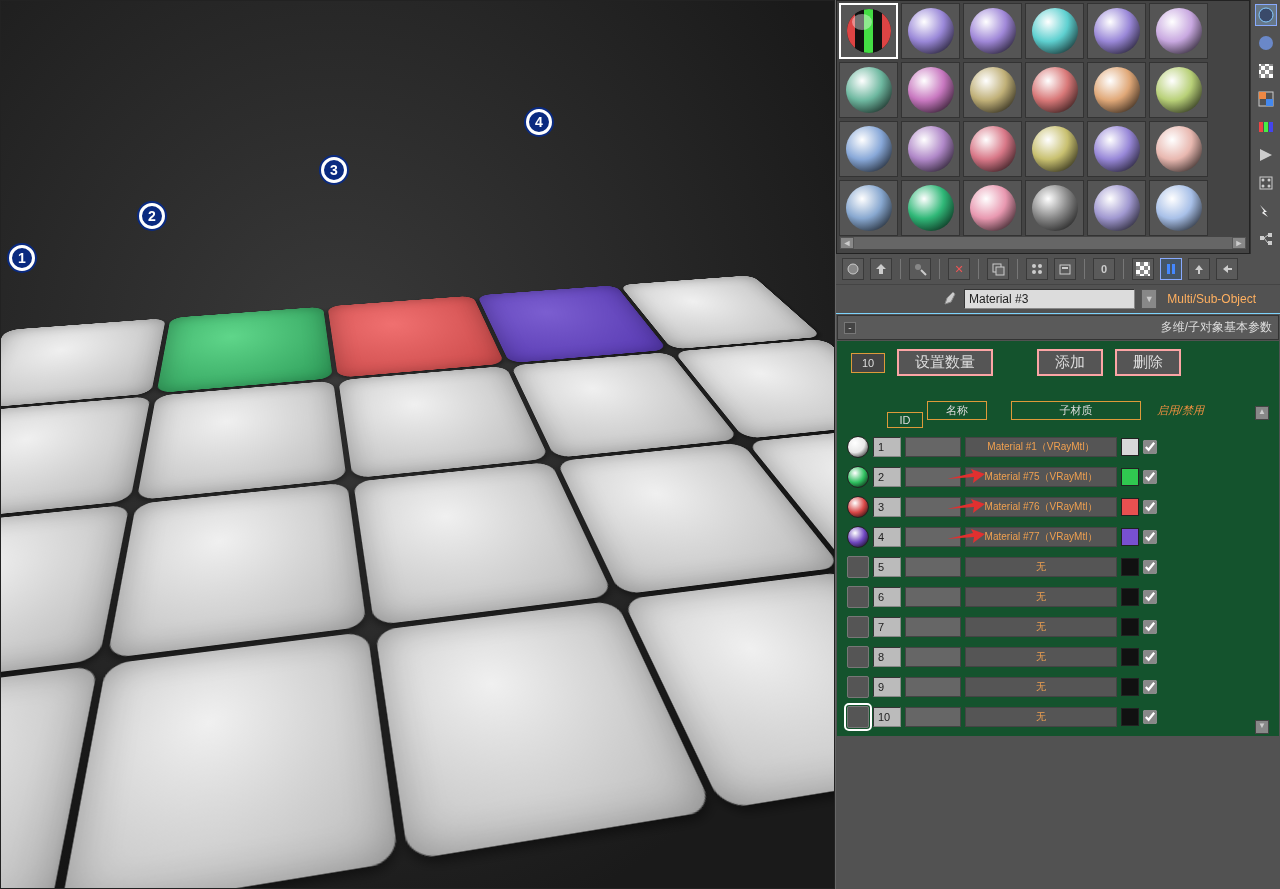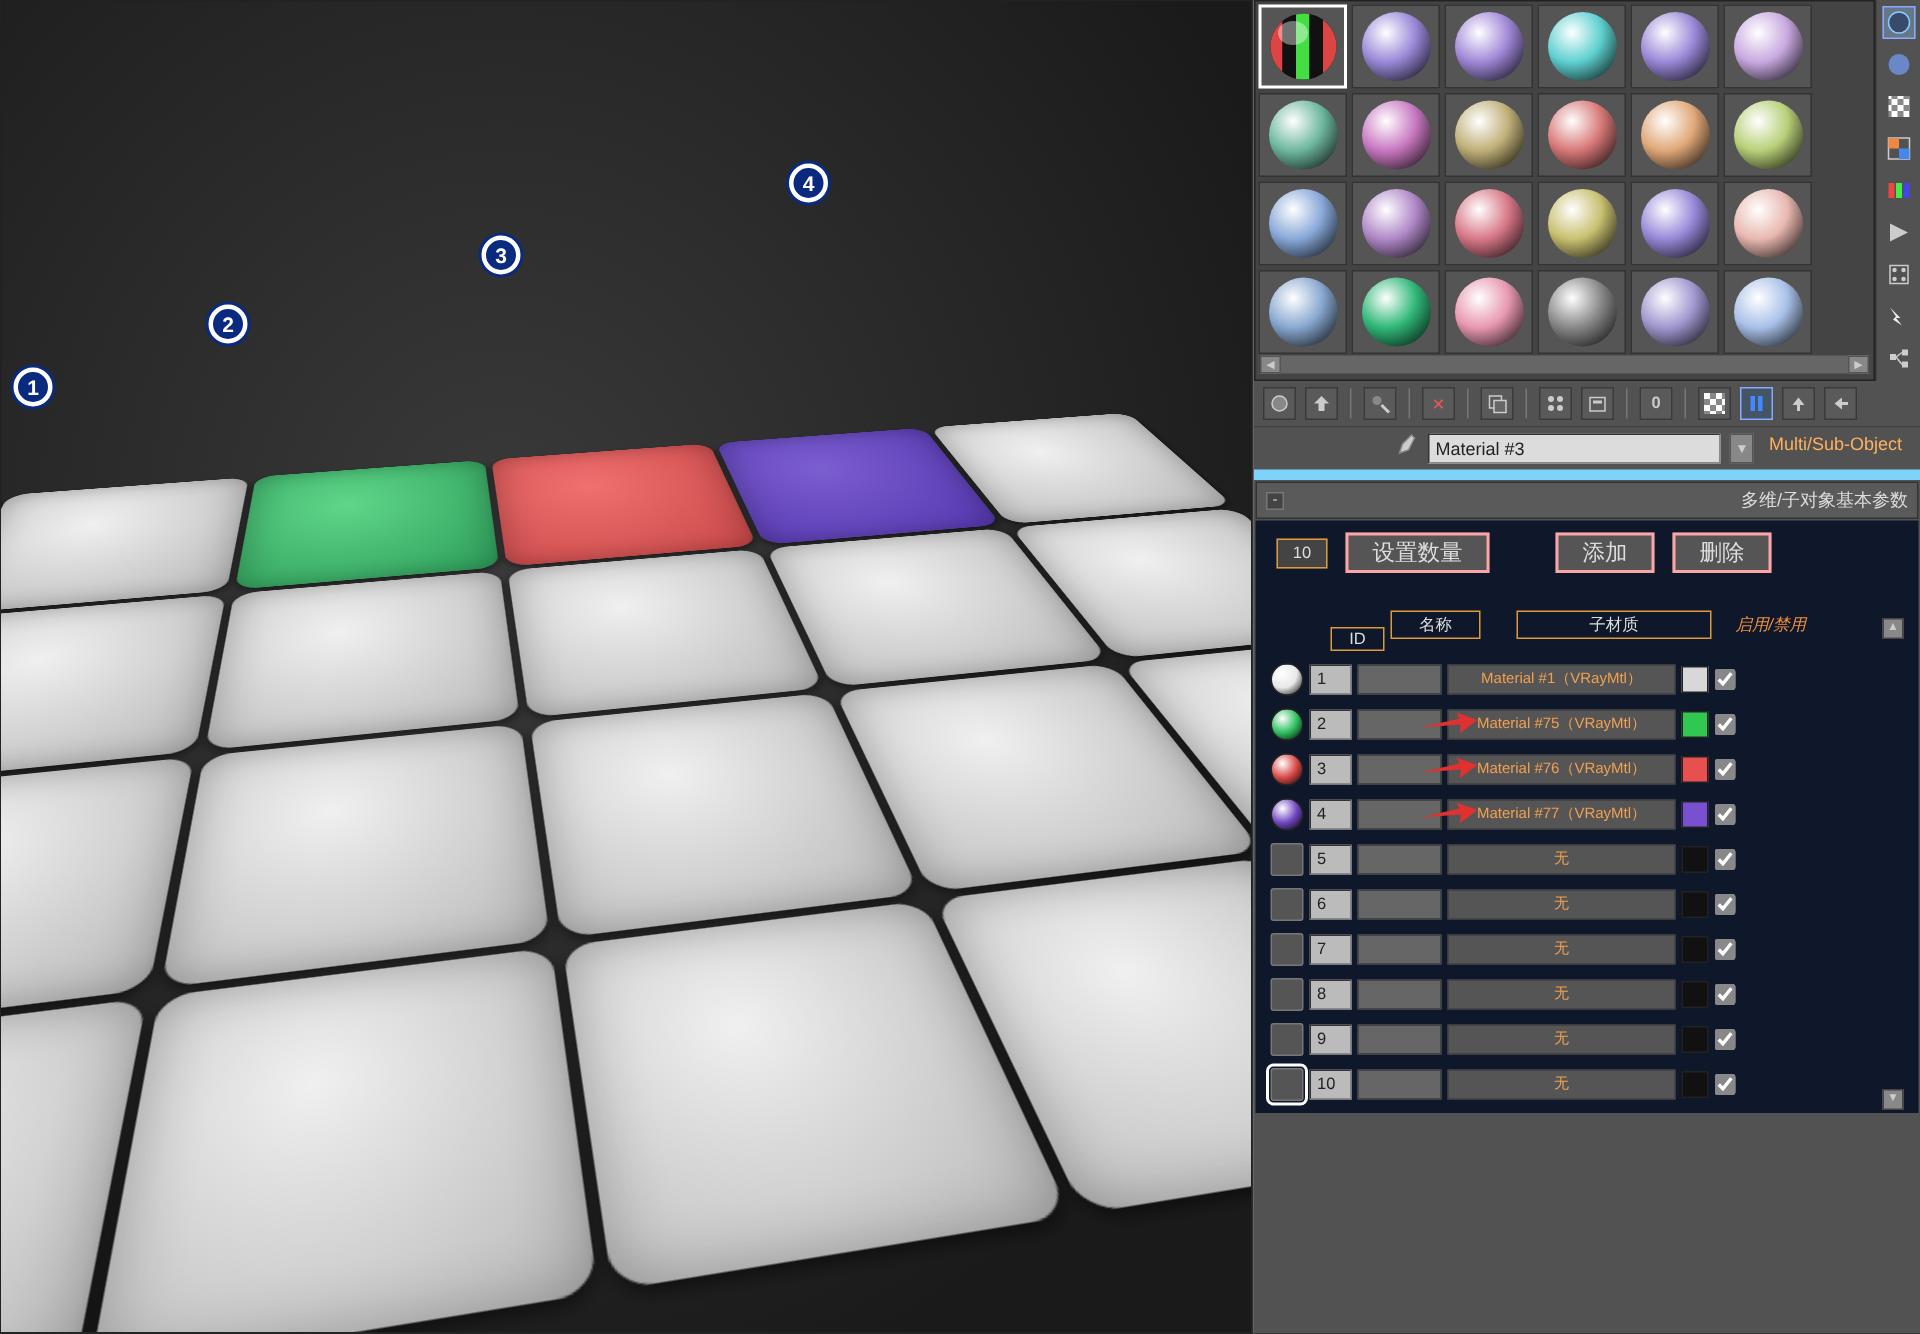--- a/index.html
+++ b/index.html
@@ -29,29 +29,29 @@
 .sphere { width: 46px; height: 46px; border-radius: 50%; background: radial-gradient(circle at 35% 30%, #fff, var(--c) 45%, #000); }
 .swatch-hscroll { height: 14px; background: #666; display: flex; justify-content: space-between; border: 1px solid #444; }
 .scroll-btn { width: 14px; background: #888; border: 1px solid #555; font-size: 9px; text-align: center; cursor: pointer; }
 .side-icons { width: 30px; background: #525252; padding: 4px 2px; display: flex; flex-direction: column; gap: 6px; align-items: center; border-left: 1px solid #333; }
 .side-icon { width: 22px; height: 22px; display: flex; align-items: center; justify-content: center; cursor: pointer; border: 1px solid transparent; }
 .side-icon.active { border: 1px solid #8af; background: #678; }
 .tool-row { padding: 4px 6px; display: flex; gap: 6px; align-items: center; border-bottom: 1px solid #444; }
 .tool-btn { width: 22px; height: 22px; background: #5a5a5a; border: 1px solid #3a3a3a; display: flex; align-items: center; justify-content: center; cursor: pointer; font-size: 11px; }
 .tool-btn.active { border: 1px solid #8af; background: #456; }
 .tool-sep { width: 1px; height: 20px; background: #777; margin: 0 2px; }
-.name-row { padding: 4px 8px; display: flex; gap: 6px; align-items: flex-start; border-bottom: 7px solid #7dd3fc; }
+.name-row { padding: 4px 20px; display: flex; gap: 6px; align-items: center; border-bottom: 1px solid #7dd3fc; }
 .eyedrop { width: 16px; height: 16px; cursor: pointer; }
 .name-input { flex: 1; height: 20px; background: #dcdcdc; border: 1px inset #888; padding: 0 4px; color: #222; font-size: 12px; }
 .name-dd { width: 16px; height: 20px; background: #888; border: 1px solid #555; cursor: pointer; font-size: 9px; text-align: center; line-height: 18px; }
 .type-label { color: #ffb060; font-size: 12px; padding: 0 4px; cursor: pointer; }
 .rollout-hdr { background: #5a5a5a; border: 1px solid #333; padding: 3px 6px; display: flex; align-items: center; gap: 8px; cursor: pointer; margin: 1px; }
 .rollout-toggle { width: 12px; height: 12px; background: #444; border: 1px solid #777; text-align: center; line-height: 10px; font-size: 10px; }
 .rollout-title { flex: 1; text-align: right; color: #ddd; }
-.rollout-body { padding: 8px 10px; background: #0f172a; margin: 0 1px; }
+.rollout-body { padding: 8px 10px; background: #14532d; margin: 0 1px; }
 .count-row { display: flex; gap: 12px; align-items: center; margin-bottom: 14px; padding-left: 4px; }
 .spinner { width: 34px; height: 20px; background: #444; border: 1px solid #de9a3a; color: #ddd; text-align: center; font-size: 11px; line-height: 18px; }
 .pill-btn { padding: 2px 16px; background: #555; border: 2px solid #fca5a5; color: #ddd; cursor: pointer; font-size: 15px; }
 .list-hdr { display: flex; gap: 4px; align-items: center; padding: 2px 0 8px 40px; }
 .hdr-cell { border: 1px solid #de9a3a; padding: 1px 10px; color: #ddd; font-size: 11px; }
 .hdr-id { width: 36px; text-align: center; margin-top: 20px; }
 .hdr-name { width: 60px; text-align: center; }
 .hdr-sub { width: 130px; text-align: center; margin-left: 20px; }
 .hdr-enable { color: #f09040; font-size: 11px; margin-left: 12px; font-style: italic; }
 .sub-list { display: flex; flex-direction: column; gap: 8px; position: relative; }

